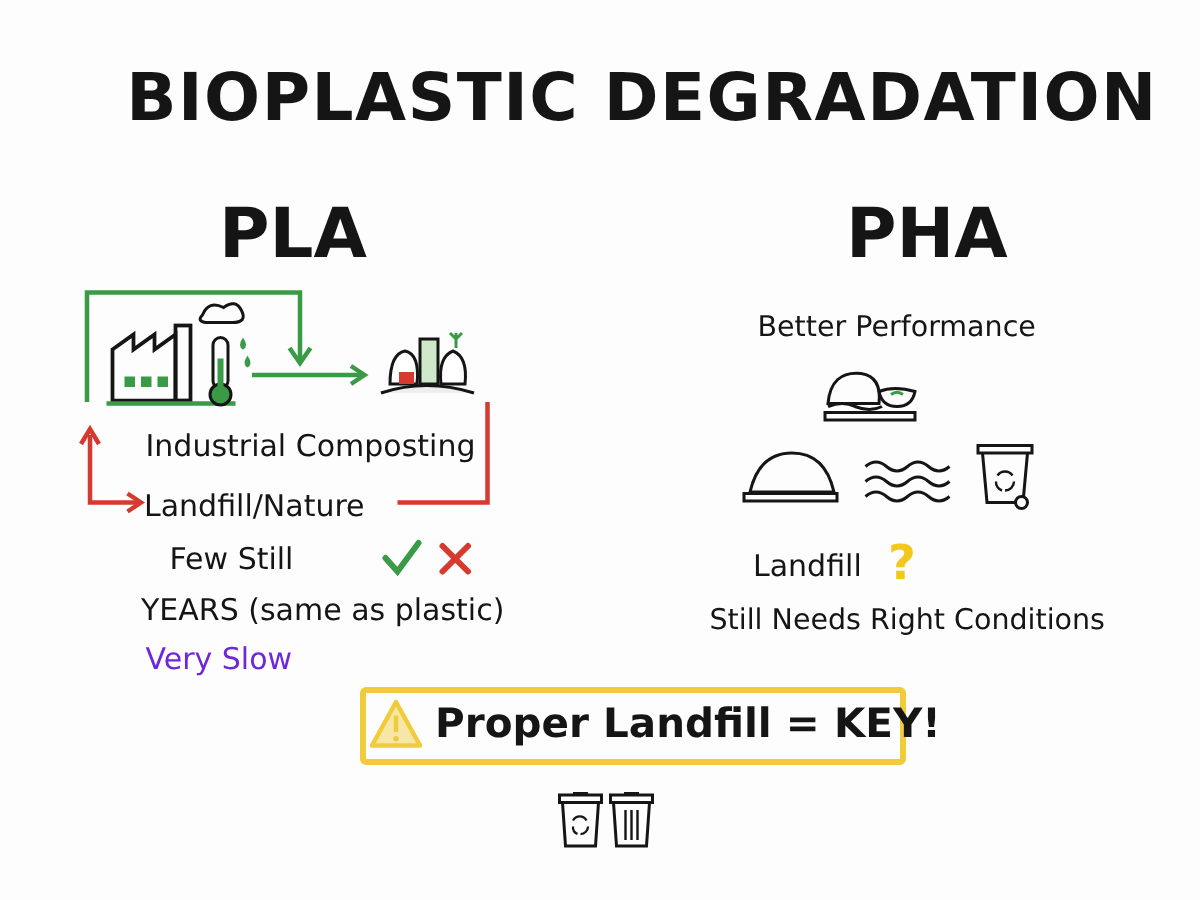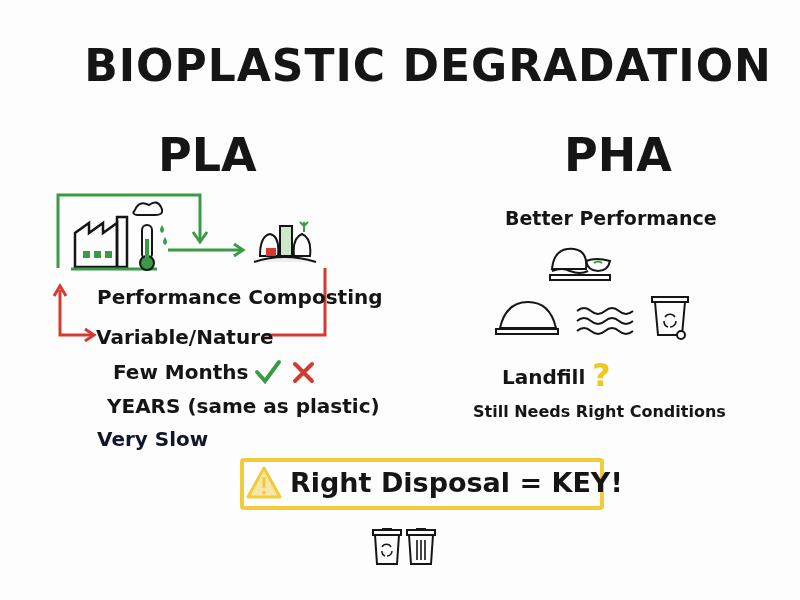--- a/index.html
+++ b/index.html
@@ -1,31 +1,31 @@
 <!DOCTYPE html>
 <html><head>
 <meta charset="utf-8">
 <style>
   html,body{margin:0;padding:0;background:#fdfdfd;}
   body{width:800px;height:600px;position:relative;overflow:hidden;font-family:"DejaVu Sans",sans-serif;color:#151515;}
   .abs{position:absolute;}
   .title{left:0;width:800px;top:40px;text-align:center;font-size:44px;font-weight:bold;letter-spacing:1px;margin-left:28px;}
   .h2{font-size:46px;font-weight:bold;}
-  .txt{font-size:20px;font-weight:bold;white-space:nowrap;}
-  .red{color:#0f172a;}
+  .txt{font-size:20px;font-weight:normal;white-space:nowrap;}
+  .red{color:#6d28d9;}
   .box{left:240px;top:458px;width:364px;height:52px;border:4px solid #f0cc3a;border-radius:4px;box-sizing:border-box;}
   .boxtxt{left:290px;top:467px;font-size:27px;font-weight:bold;white-space:nowrap;}
   svg{position:absolute;overflow:visible;}
 </style>
 </head>
 <body>
 
 <div class="abs title">BIOPLASTIC DEGRADATION</div>
 
-<div class="abs h2" style="left:158px;top:128px;text-align:center;">PLA</div>
+<div class="abs h2" style="left:146px;top:128px;text-align:center;">PLA</div>
 
 <svg style="left:0;top:0;" width="800" height="600">
 
   <path d="M58 268 L58 195 L200 195 L200 240" fill="none" stroke="#3a9a45" stroke-width="3"></path>
   <path d="M193 232 L200 242 L207 232" fill="none" stroke="#3a9a45" stroke-width="3"></path>
   <path d="M168 250 L242 250" fill="none" stroke="#3a9a45" stroke-width="3"></path>
   <path d="M234 244 L243 250 L234 256" fill="none" stroke="#3a9a45" stroke-width="3"></path>
 
   <path d="M325 268 L325 335 L265 335" fill="none" stroke="#d63a2f" stroke-width="3"></path>
   <path d="M60 290 L60 335 L92 335" fill="none" stroke="#d63a2f" stroke-width="3"></path>
@@ -51,30 +51,30 @@
 </svg>
 <svg style="left:252px;top:212px;" width="70" height="55">
   <path d="M2 50 q30 -10 62 0" fill="#eee" stroke="#151515" stroke-width="2"></path>
   <path d="M8 44 q0 -20 10 -22 q10 2 8 22Z" fill="#fff" stroke="#151515" stroke-width="2"></path>
   <rect x="28" y="14" width="12" height="30" fill="#cfe8c9" stroke="#151515" stroke-width="2"></rect>
   <path d="M42 44 q-2 -18 8 -22 q10 4 8 22Z" fill="#fff" stroke="#151515" stroke-width="2"></path>
   <rect x="14" y="36" width="10" height="8" fill="#d63a2f"></rect>
   <path d="M52 20 l0 -10 m0 4 l-4 -4 m4 4 l4 -4" stroke="#3a9a45" stroke-width="2" fill="none"></path>
 </svg>
 
-<div class="abs txt" style="left:97px;top:285px;">Performance Composting</div>
-<div class="abs txt" style="left:96px;top:325px;">Variable/Nature</div>
-<div class="abs txt" style="left:113px;top:360px;">Few Months</div>
+<div class="abs txt" style="left:97px;top:285px;">Industrial Composting</div>
+<div class="abs txt" style="left:96px;top:325px;">Landfill/Nature</div>
+<div class="abs txt" style="left:113px;top:360px;">Few Still</div>
 <svg style="left:255px;top:360px;" width="26" height="24">
   <path d="M2 12 L10 21 L24 2" fill="none" stroke="#3a9a45" stroke-width="4" stroke-linecap="round"></path>
 </svg>
 <svg style="left:293px;top:362px;" width="22" height="22">
   <path d="M2 2 L19 19 M19 2 L2 19" fill="none" stroke="#d63a2f" stroke-width="4" stroke-linecap="round"></path>
 </svg>
-<div class="abs txt" style="left:107px;top:394px;">YEARS (same as plastic)</div>
+<div class="abs txt" style="left:94px;top:394px;">YEARS (same as plastic)</div>
 <div class="abs txt red" style="left:97px;top:427px;">Very Slow</div>
 
 <div class="abs h2" style="left:564px;top:128px;">PHA</div>
 <div class="abs txt" style="left:505px;top:207px;font-size:19px;">Better Performance</div>
 
 <svg style="left:550px;top:245px;" width="65" height="38">
   <path d="M2 24 q2 -22 22 -20 q14 2 12 20Z" fill="none" stroke="#151515" stroke-width="2"></path>
   <path d="M36 16 q10 -4 24 0 q-2 10 -12 10 q-10 0 -12 -10Z" fill="none" stroke="#151515" stroke-width="2"></path>
   <path d="M44 18 q4 -3 8 0" stroke="#3a9a45" stroke-width="2" fill="none"></path>
   <path d="M2 26 q10 -4 18 0 q10 4 18 0" stroke="#151515" stroke-width="2" fill="none"></path>
@@ -91,29 +91,29 @@
 </svg>
 <svg style="left:652px;top:295px;" width="40" height="46">
   <rect x="0" y="2" width="36" height="5" fill="none" stroke="#151515" stroke-width="2"></rect>
   <path d="M3 7 L6 40 L30 40 L33 7" fill="none" stroke="#151515" stroke-width="2"></path>
   <circle cx="29" cy="40" r="4" fill="#fff" stroke="#151515" stroke-width="2"></circle>
   <path d="M13 22 a6 6 0 0 1 10 0 M24 26 a6 6 0 0 1 -6 6 M12 26 a6 6 0 0 0 4 6" fill="none" stroke="#151515" stroke-width="1.6"></path>
 </svg>
 
 <div class="abs txt" style="left:502px;top:365px;">Landfill</div>
 <div class="abs" style="left:592px;top:356px;font-size:32px;font-weight:bold;color:#f2c81f;">?</div>
-<div class="abs txt" style="left:473px;top:402px;font-size:16px;">Still Needs Right Conditions</div>
+<div class="abs txt" style="left:473px;top:402px;font-size:19px;">Still Needs Right Conditions</div>
 
 <div class="abs box"></div>
 <svg style="left:246px;top:466px;" width="36" height="34">
   <path d="M18 2 L34 31 L2 31 Z" fill="#f7e7a6" stroke="#f0cc3a" stroke-width="3" stroke-linejoin="round"></path>
   <path d="M18 11 L18 22" stroke="#f0cc3a" stroke-width="3"></path>
   <circle cx="18" cy="26.5" r="1.8" fill="#f0cc3a"></circle>
 </svg>
-<div class="abs boxtxt">Right Disposal = KEY!</div>
+<div class="abs boxtxt">Proper Landfill = KEY!</div>
 
 <svg style="left:372px;top:528px;" width="32" height="40">
   <rect x="1" y="2" width="28" height="5" fill="none" stroke="#151515" stroke-width="2"></rect>
   <rect x="10" y="0" width="10" height="2" fill="#151515"></rect>
   <path d="M3 7 L5 36 L25 36 L27 7" fill="none" stroke="#151515" stroke-width="2"></path>
   <path d="M10 19 a5 5 0 0 1 9 0 M20 23 a5 5 0 0 1 -5 5 M10 23 a5 5 0 0 0 3 5" fill="none" stroke="#151515" stroke-width="1.5"></path>
 </svg>
 <svg style="left:406px;top:528px;" width="32" height="40">
   <rect x="1" y="2" width="28" height="5" fill="none" stroke="#151515" stroke-width="2"></rect>
   <rect x="10" y="0" width="10" height="2" fill="#151515"></rect>

